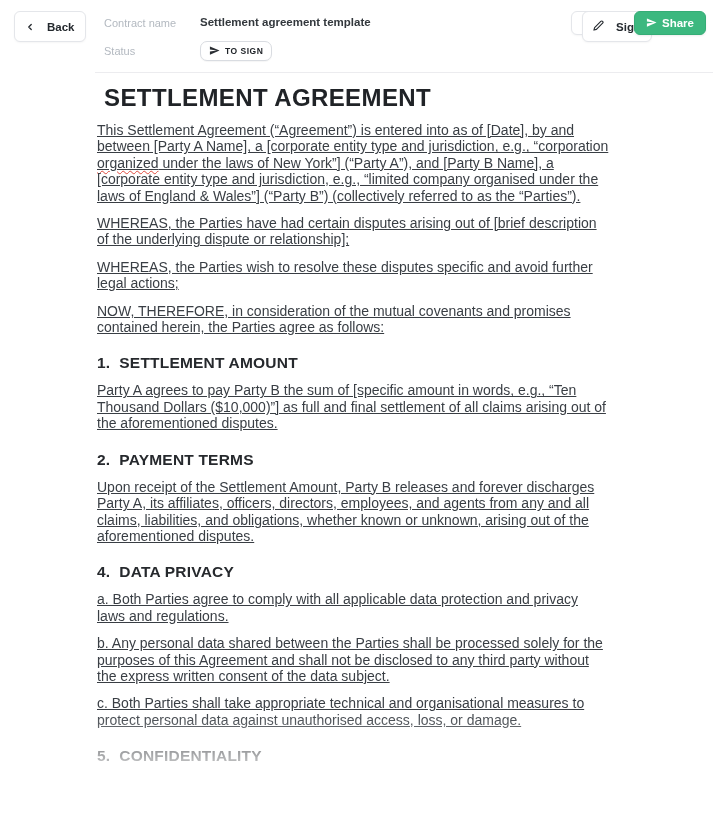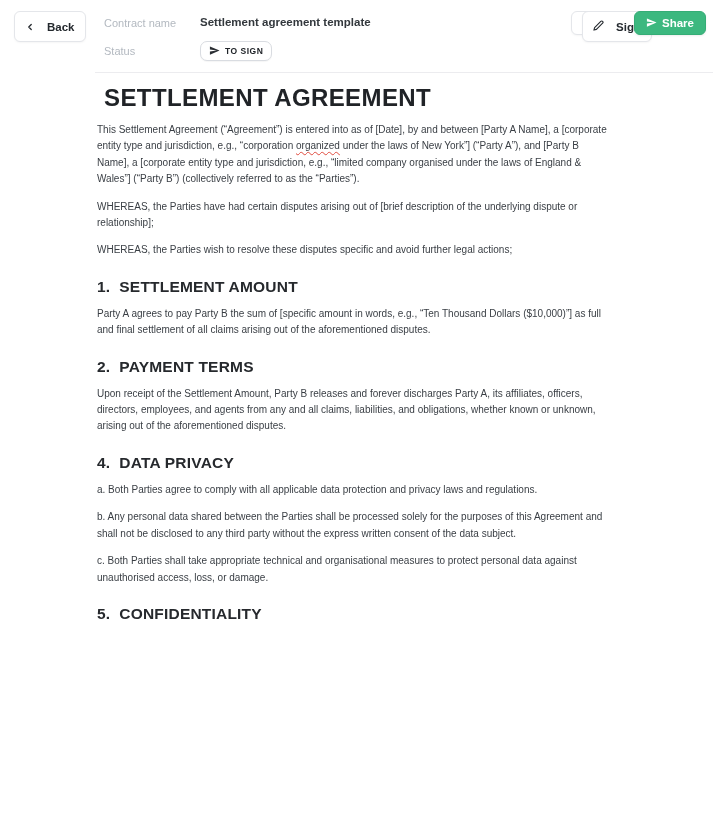--- a/index.html
+++ b/index.html
@@ -52,21 +52,21 @@
     padding:4px 11px; height:24px; cursor:pointer;
     box-shadow:0 1px 2px rgba(20,24,28,.08);
   }
   .divider { position:absolute; top:72px; left:95px; right:7px; height:1px; background:#ececef; }
   
   .doc { position:absolute; top:73px; left:97px; width:512px; cursor:text; }
   .doc h1 {
     margin:11px 7px 10px; font-size:24px; font-weight:700; letter-spacing:.4px;
     color:#202327;
   }
-  .doc p { margin:0 0 11px; font-size:10px; line-height:16.4px; color:#393e44; }
+  .doc p { margin:0 0 11px; font-size:14px; line-height:16.4px; color:#393e44;text-decoration:underline; }
   .doc h2 {
     margin:19px 0 10px; font-size:15.5px; font-weight:700; letter-spacing:.2px;
     color:#26292d;
   }
   .doc h2 .num { margin-right:9px; }
   .misspelled {
     text-decoration:underline; text-decoration-style:wavy;
     text-decoration-color:#e04b3f; text-decoration-thickness:1px;
     text-underline-offset:2px;
   }
@@ -131,20 +131,21 @@
   <div class="divider"></div>
 
   <div class="doc">
 
     <h1>SETTLEMENT AGREEMENT</h1>
 
     <p><span>This Settlement Agreement (“Agreement”) is entered into as of [Date], by and between [Party A Name], a [corporate entity type and jurisdiction, e.g., “corporation </span><span class="misspelled">organized</span><span> under the laws of New York”] (“Party A”), and [Party B Name], a [corporate entity type and jurisdiction, e.g., “limited company organised under the laws of England &amp; Wales”] (“Party B”) (collectively referred to as the “Parties”).</span></p>
 
     <p>WHEREAS, the Parties have had certain disputes arising out of [brief description of the underlying dispute or relationship];</p>
     <p>WHEREAS, the Parties wish to resolve these disputes specific and avoid further legal actions;</p>
+    <p>NOW, THEREFORE, in consideration of the mutual covenants and promises contained herein, the Parties agree as follows:</p>
 
     <h2><span class="num">1.</span><span>SETTLEMENT AMOUNT</span></h2>
     <p>Party A agrees to pay Party B the sum of [specific amount in words, e.g., “Ten Thousand Dollars ($10,000)”] as full and final settlement of all claims arising out of the aforementioned disputes.</p>
 
     <h2><span class="num">2.</span><span>PAYMENT TERMS</span></h2>
 
     <p>Upon receipt of the Settlement Amount, Party B releases and forever discharges Party A, its affiliates, officers, directors, employees, and agents from any and all claims, liabilities, and obligations, whether known or unknown, arising out of the aforementioned disputes.</p>
 
     <h2><span class="num">4.</span><span>DATA PRIVACY</span></h2>
     <p>a. Both Parties agree to comply with all applicable data protection and privacy laws and regulations.</p>

